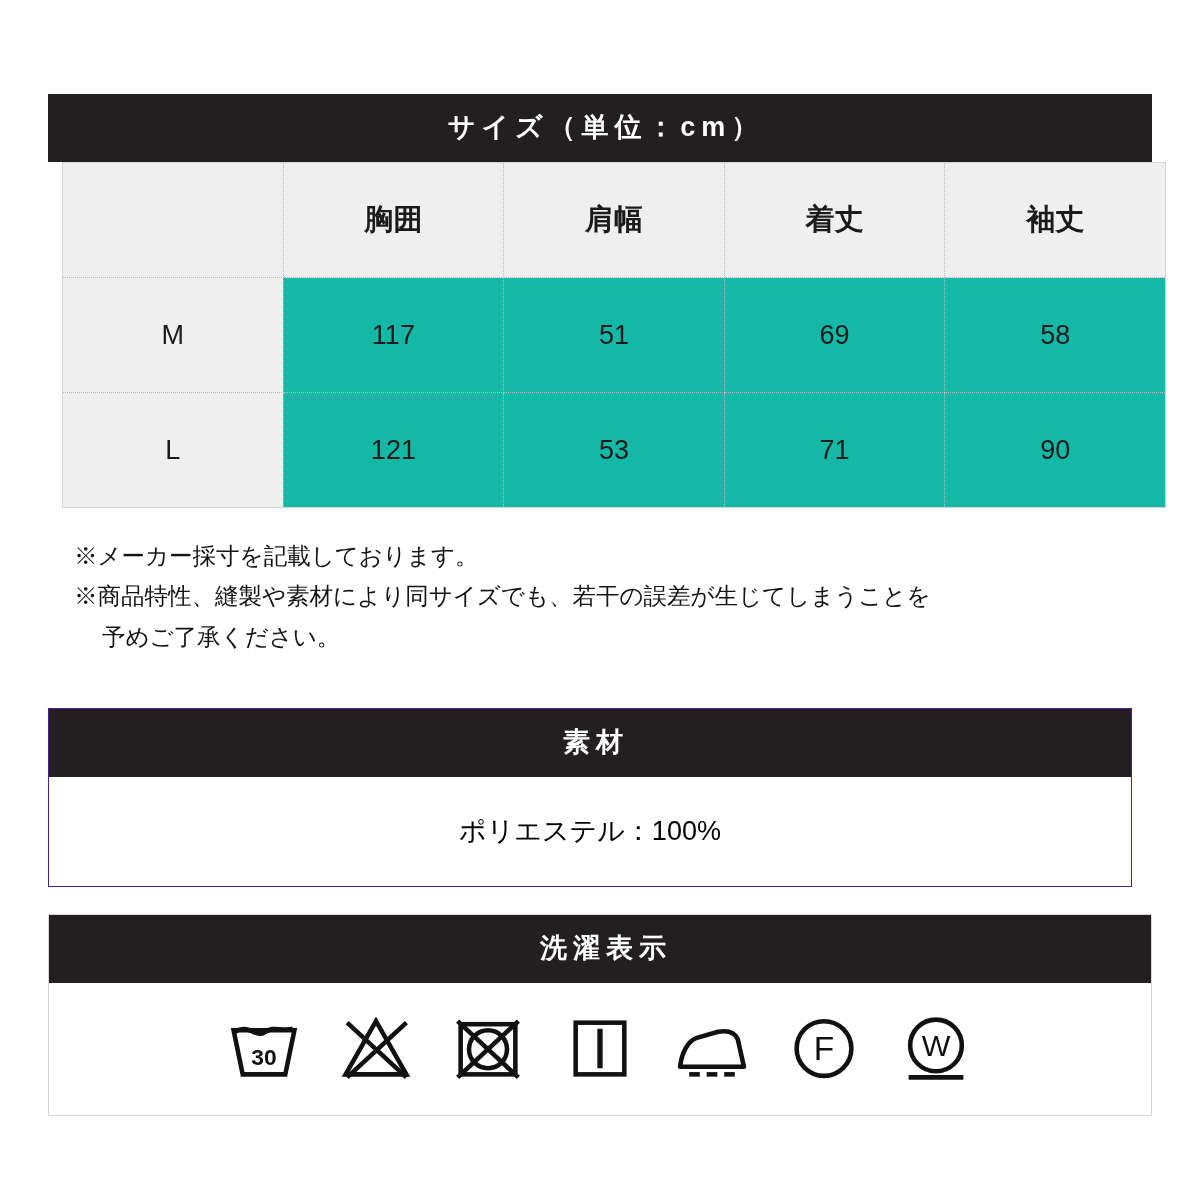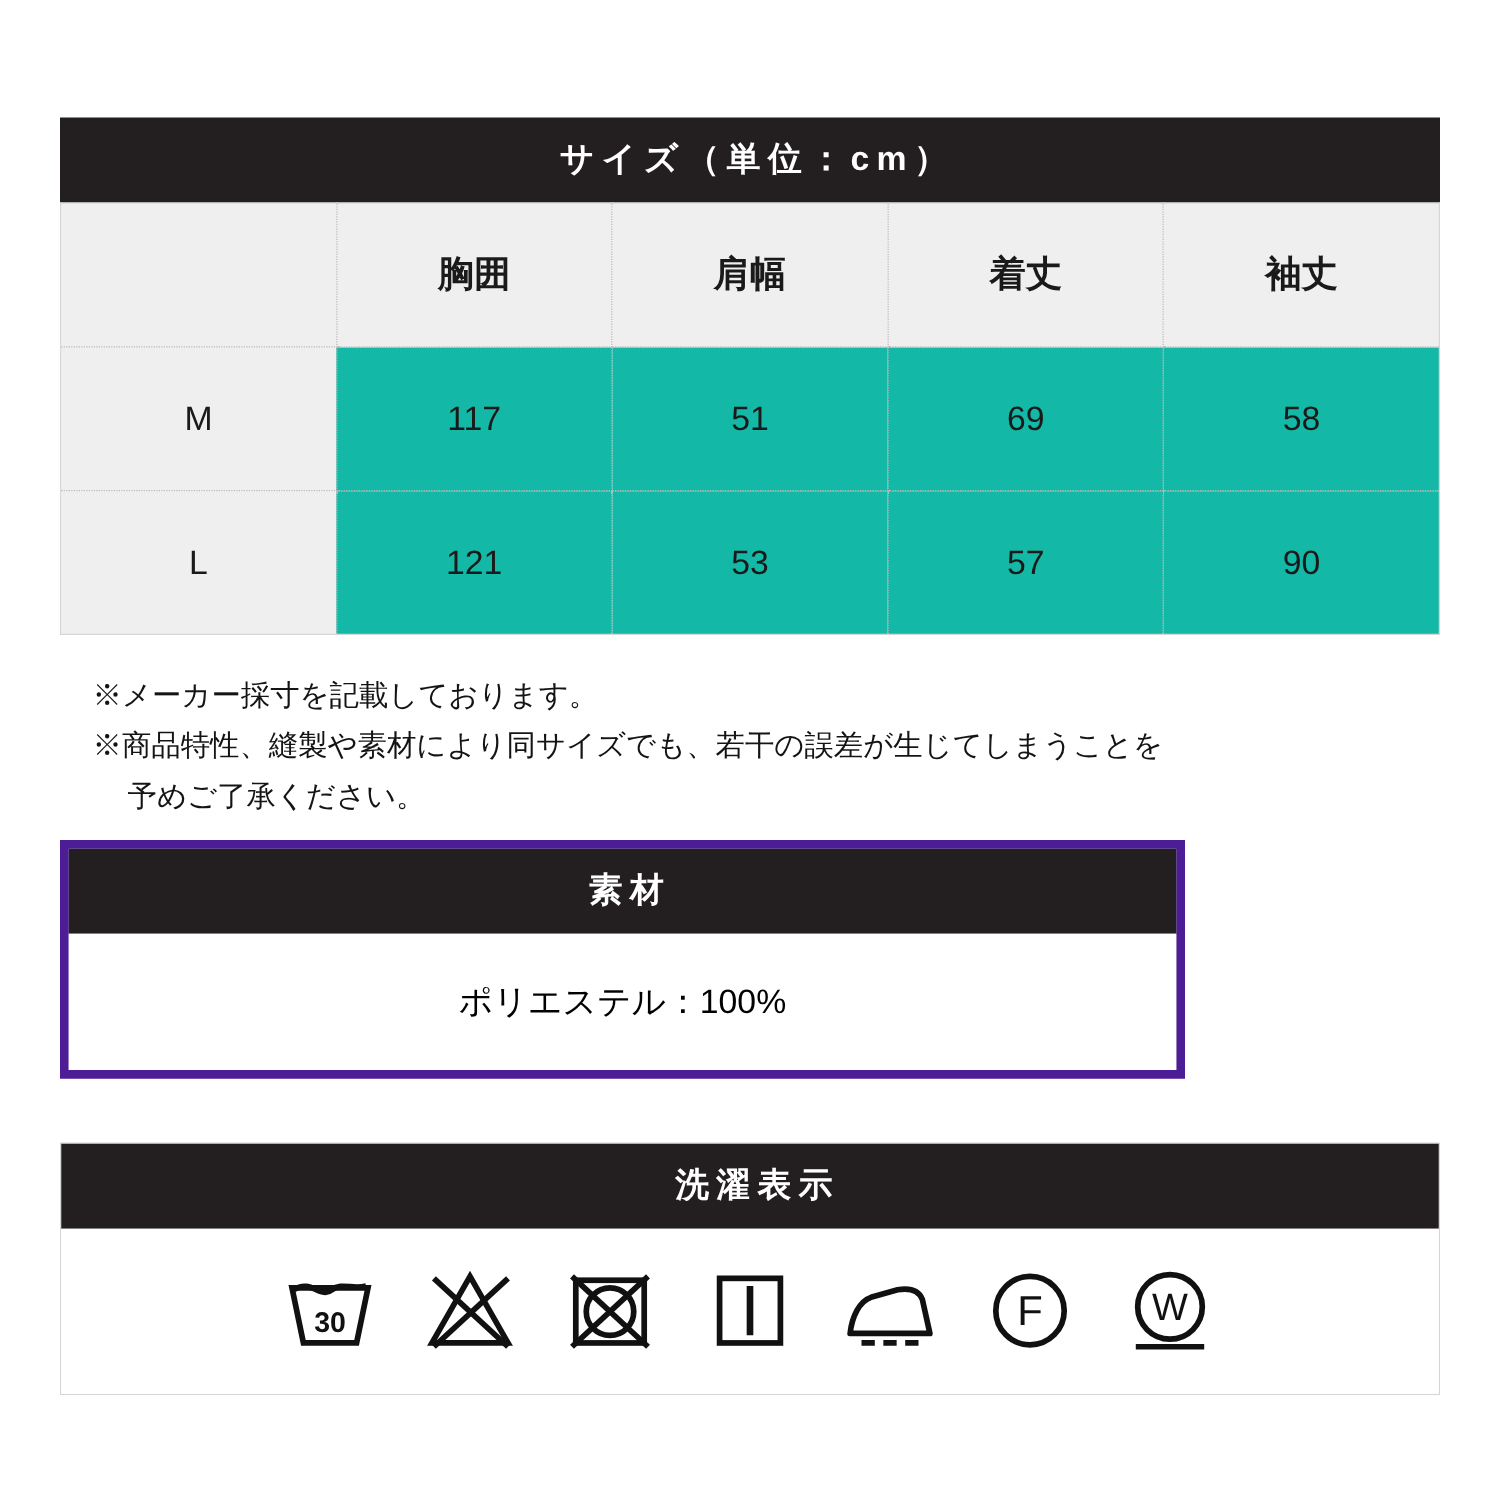--- a/index.html
+++ b/index.html
@@ -68,20 +68,21 @@
   table.size tbody td.rowlabel {
     background: #efefef;
     font-size: 27px;
   }
   table.size tbody td {
     background: #14b8a6;
   }
   
   table.size {
     border: 1px solid #d6d6d6;
+    margin-left: 14px;
   }
 
   .notes {
     position: absolute;
     left: 74px;
     top: 536px;
     width: 1060px;
     font-size: 23.5px;
     line-height: 1.72;
     color: #141414;
@@ -90,23 +91,23 @@
     text-indent: 0;
   }
   .notes .line3 {
     padding-left: 28px;
   }
 
   
   .material-block {
     position: absolute;
     left: 48px;
-    top: 672px;
-    width: 900px;
-    border: 7px solid #4c1d95;
+    top: 708px;
+    width: 1084px;
+    border: 1px solid #4c1d95;
     box-sizing: border-box;
   }
   .material-body {
     background: #ffffff;
     text-align: center;
     font-size: 27px;
     padding: 36px 0 37px 0;
     color: #000000;
   }
 
@@ -155,21 +156,21 @@
           <td class="rowlabel">M</td>
           <td>117</td>
           <td>51</td>
           <td>69</td>
           <td>58</td>
         </tr>
         <tr>
           <td class="rowlabel">L</td>
           <td>121</td>
           <td>53</td>
-          <td>57</td>
+          <td>71</td>
           <td>90</td>
         </tr>
       </tbody>
     </table>
   </div>
 
   <div class="notes">
     <div>※メーカー採寸を記載しております。</div>
     <div class="line2">※商品特性、縫製や素材により同サイズでも、若干の誤差が生じてしまうことを</div>
     <div class="line3">予めご了承ください。</div>

